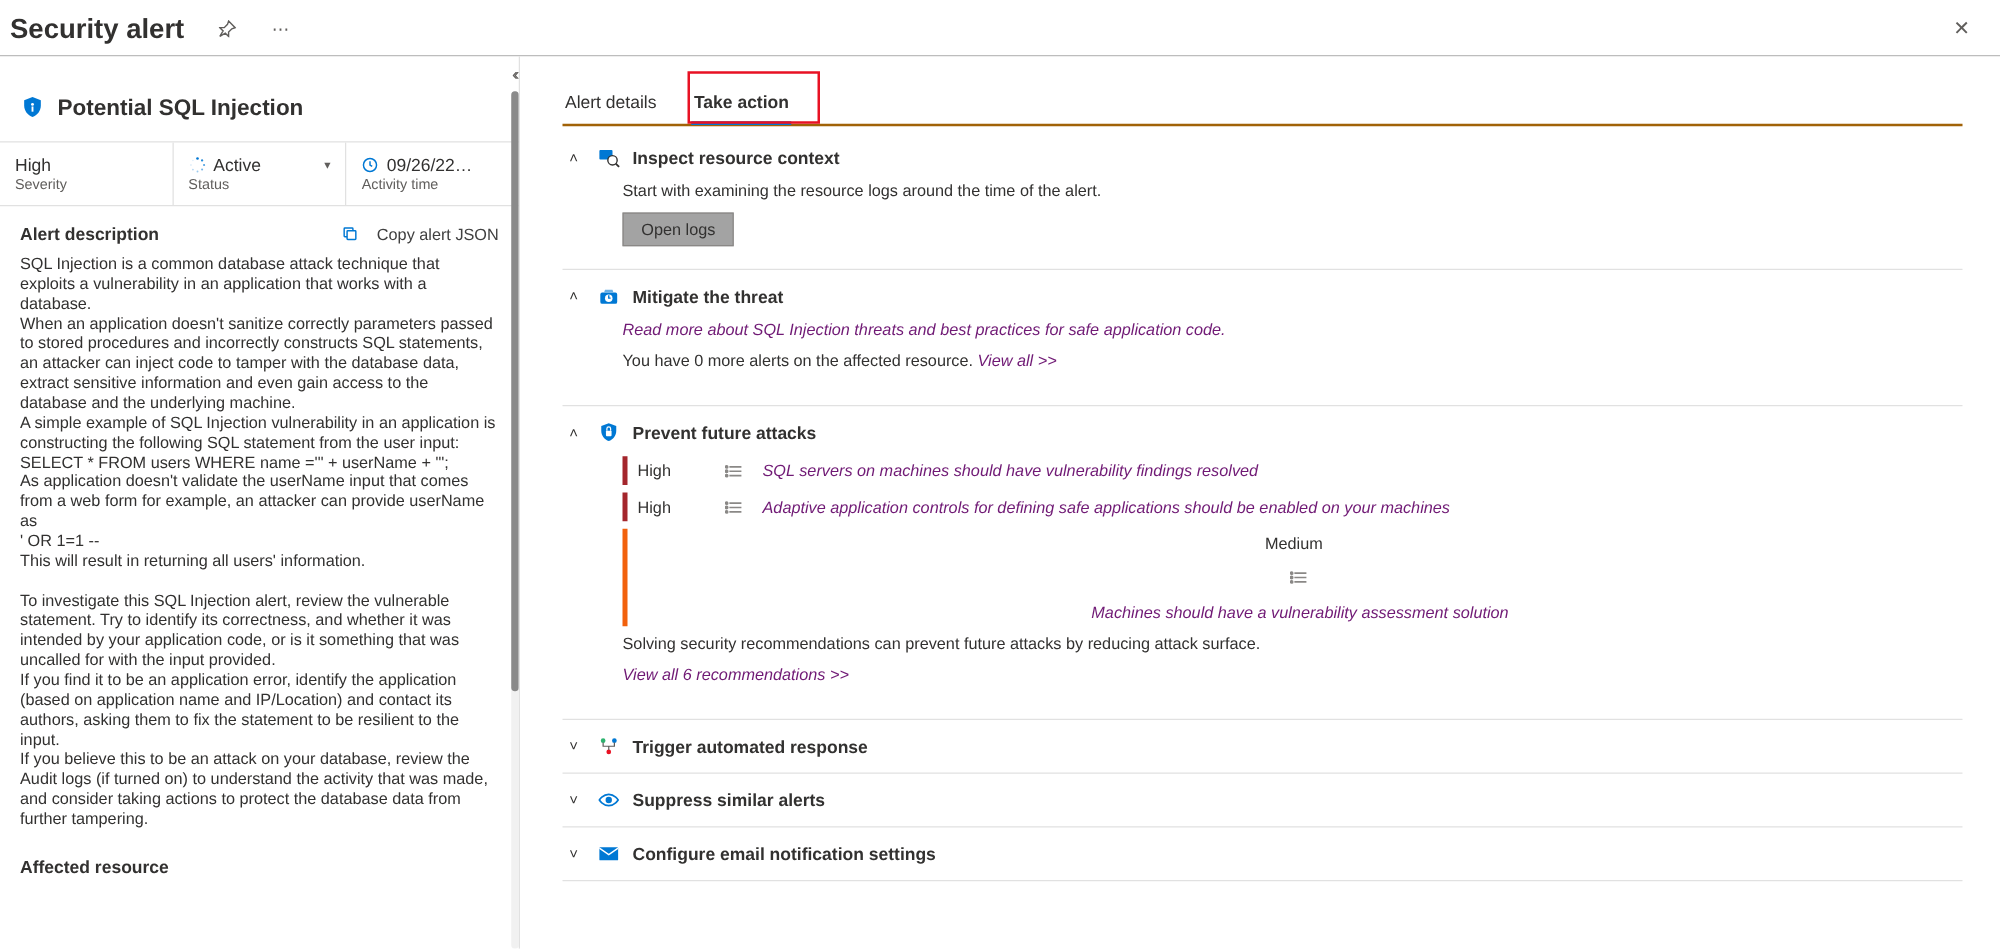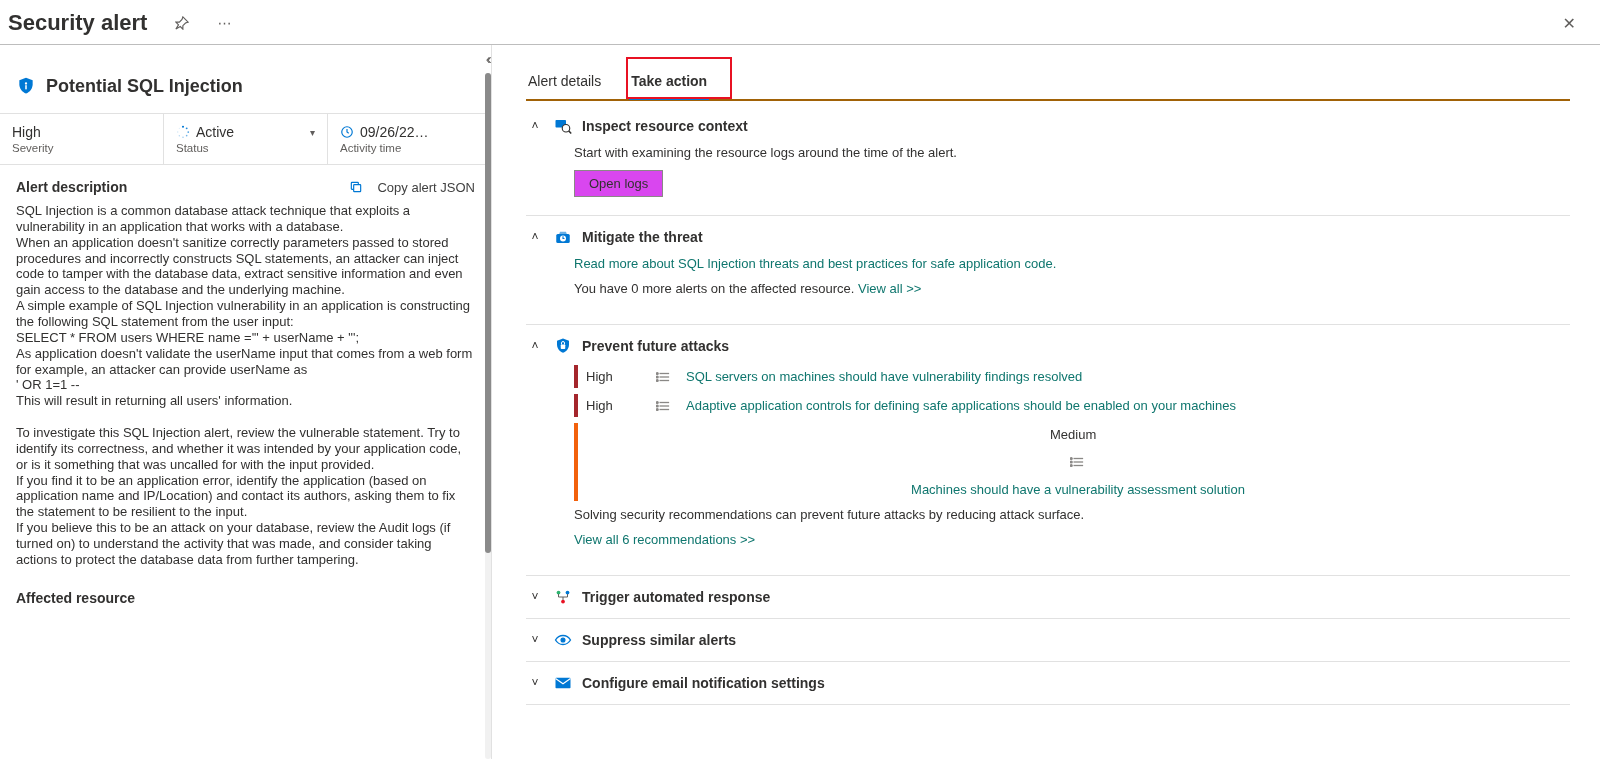--- a/index.html
+++ b/index.html
@@ -25,21 +25,21 @@
   }
   .hdr-icon { color: #605e5c; font-size: 14px; cursor: pointer; }
   .hdr-close { margin-left: auto; font-size: 16px; cursor: pointer; color:#605e5c; padding-right:8px; }
   .main {
     display: flex;
     height: calc(100% - 44px);
     border-top: 1px solid #bdbdbd;
   }
   
   .left-panel {
-    width: 492px;
+    width: 416px;
     position: relative;
     overflow-y: auto;
     padding: 0 0 20px 0;
     border-right: 1px solid #e1e1e1;
   }
   .collapse-chevrons {
     position: absolute;
     top: 6px;
     right: 4px;
     font-size: 14px;
@@ -154,24 +154,24 @@
     align-items: center;
     gap: 10px;
     cursor: pointer;
   }
   .chevron { width: 18px; text-align:center; color:#323130; font-size:12px;}
   .action-icon { width:18px; height:18px; display:inline-flex; align-items:center; justify-content:center; }
   .action-title { font-size: 14px; font-weight: 600; }
   .action-body { padding-left: 48px; margin-top: 10px; }
   .action-body p { font-size: 13px; margin-bottom: 10px; color:#323130;}
   .btn-outline {
-    background:#d946ef; border:1px solid #8a8886; padding:5px 14px;
+    background:#a3a3a3; border:1px solid #8a8886; padding:5px 14px;
     font-size:13px; cursor:pointer; color:#323130;
   }
-  .link { color:#0f766e; cursor:pointer; }
+  .link { color:#701a75; cursor:pointer;font-style:italic; }
   .rec-item {
     display:flex; align-items:center; gap:14px;
     border-left: 4px solid;
     padding: 4px 0 4px 8px;
     margin-bottom: 6px;
     font-size:13px;
   }
   .sev-label { width: 56px; color:#323130; }
   .rec-list-icon { color:#8a8886; font-size:12px; width:16px; }
   .rec-high { border-left-color:#a4262c; }

